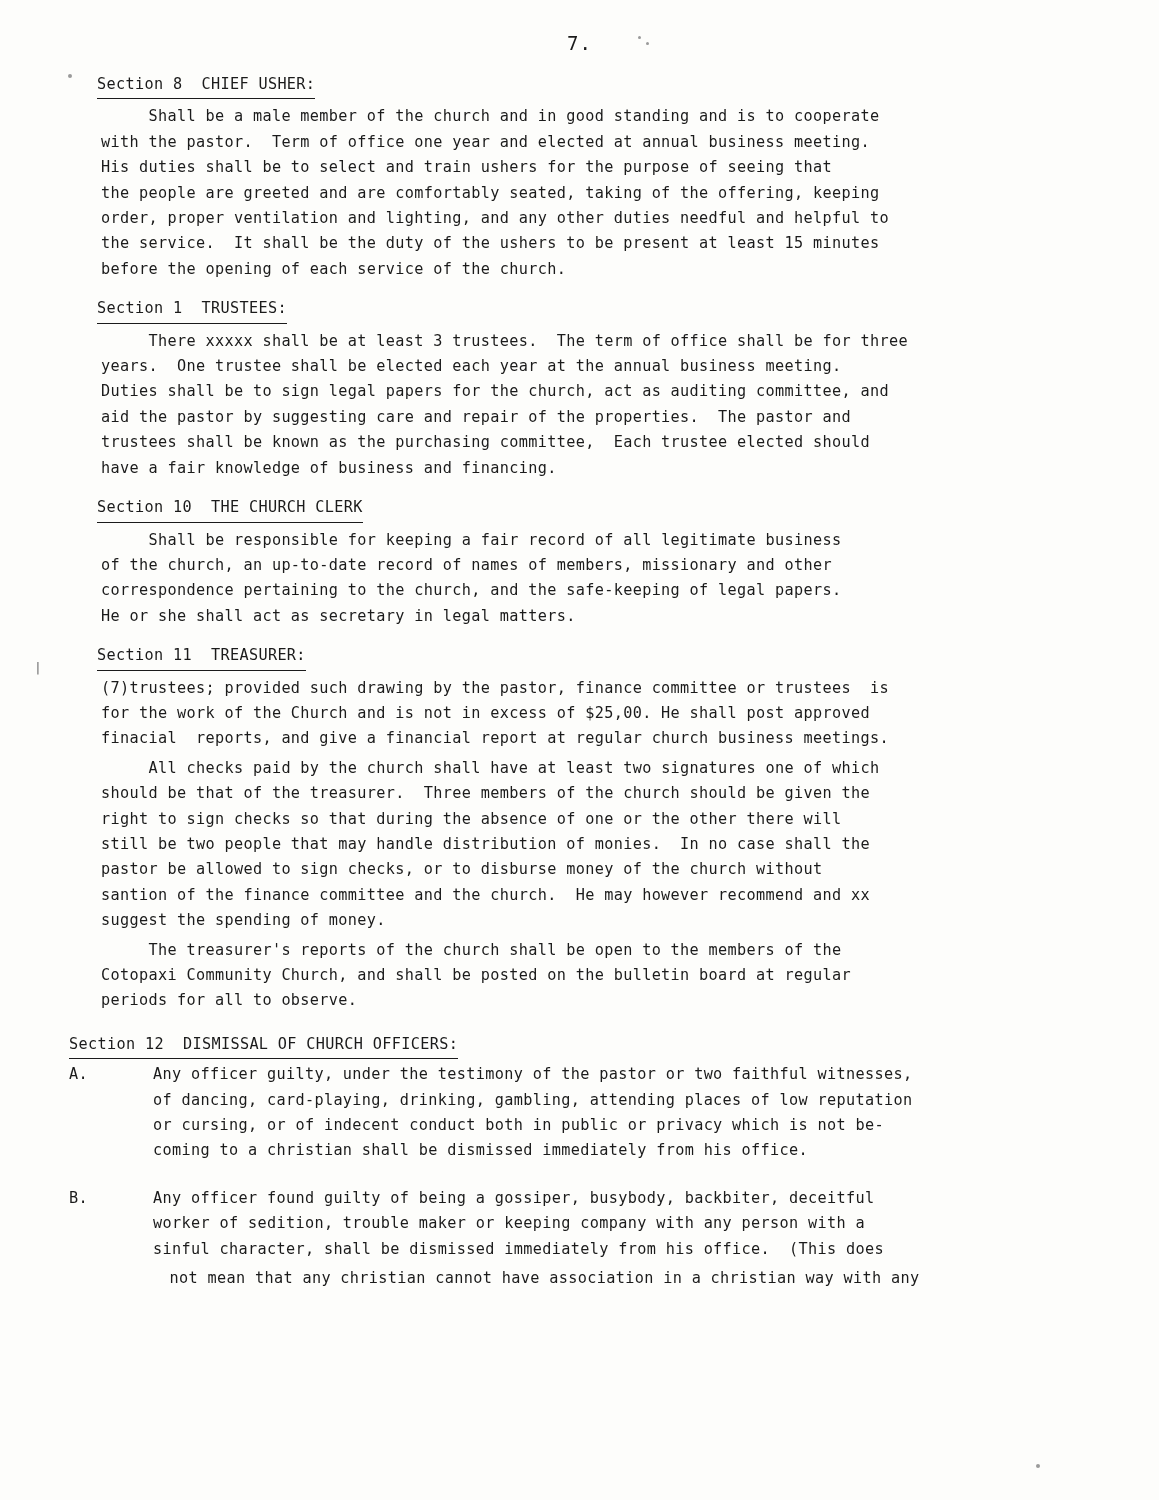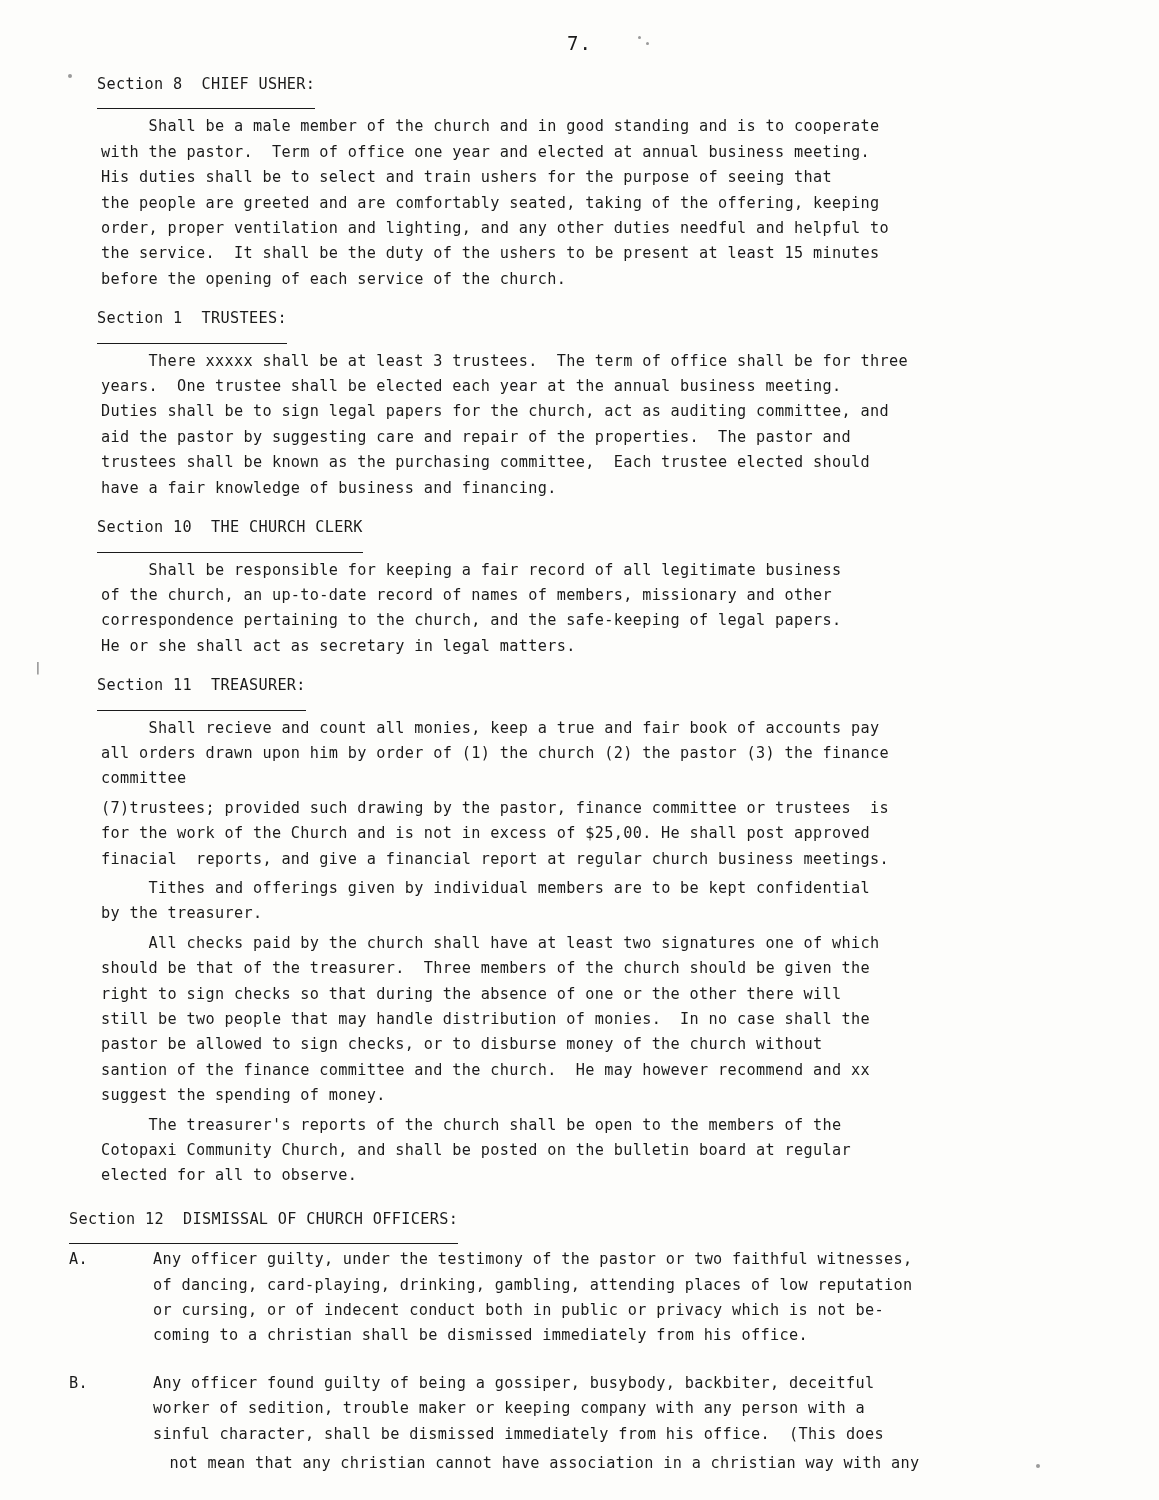--- a/index.html
+++ b/index.html
@@ -33,21 +33,21 @@
     font-size: 15.2px;
     line-height: 25.4px;
     letter-spacing: 0.35px;
   }
   .section {
     margin-bottom: 14px;
   }
   .heading {
     display: inline-block;
     border-bottom: 1.5px solid #1b1b1b;
-    padding-bottom: 11px;
+    padding-bottom: 1px;
     margin-bottom: 1px;
     white-space: pre;
   }
   .para {
     white-space: pre-wrap;
     margin: 4px;
   }
   .listitem {
     display: flex;
     margin-top: 10px;
@@ -115,38 +115,33 @@
     <div class="section">
       <div class="heading">Section 10  THE CHURCH CLERK</div>
       <p class="para">     Shall be responsible for keeping a fair record of all legitimate business
 of the church, an up-to-date record of names of members, missionary and other
 correspondence pertaining to the church, and the safe-keeping of legal papers.
 He or she shall act as secretary in legal matters.</p>
     </div>
 
     <div class="section">
       <div class="heading">Section 11  TREASURER:</div>
-      <p class="para">     Shall recieve and count all monies, keep a true and fair book of accounts pay
-all orders drawn upon him by order of (1) the church (2) the pastor (3) the finance
-committee</p>
       <p class="para">(7)trustees; provided such drawing by the pastor, finance committee or trustees  is
 for the work of the Church and is not in excess of $25,00. He shall post approved
 finacial  reports, and give a financial report at regular church business meetings.</p>
-      <p class="para">     Tithes and offerings given by individual members are to be kept confidential
-by the treasurer.</p>
       <p class="para">     All checks paid by the church shall have at least two signatures one of which
 should be that of the treasurer.  Three members of the church should be given the
 right to sign checks so that during the absence of one or the other there will
 still be two people that may handle distribution of monies.  In no case shall the
 pastor be allowed to sign checks, or to disburse money of the church without
 santion of the finance committee and the church.  He may however recommend and xx
 suggest the spending of money.</p>
       <p class="para">     The treasurer's reports of the church shall be open to the members of the
 Cotopaxi Community Church, and shall be posted on the bulletin board at regular
-elected for all to observe.</p>
+periods for all to observe.</p>
     </div>
 
     <div class="section" style="margin-top:18px;">
       <div class="heading outdent">Section 12  DISMISSAL OF CHURCH OFFICERS:</div>
 
       <div class="listitem outdent" style="margin-top:2px;">
         <span class="marker">A.</span>
         <span class="body">Any officer guilty, under the testimony of the pastor or two faithful witnesses,
 of dancing, card-playing, drinking, gambling, attending places of low reputation
 or cursing, or of indecent conduct both in public or privacy which is not be-

